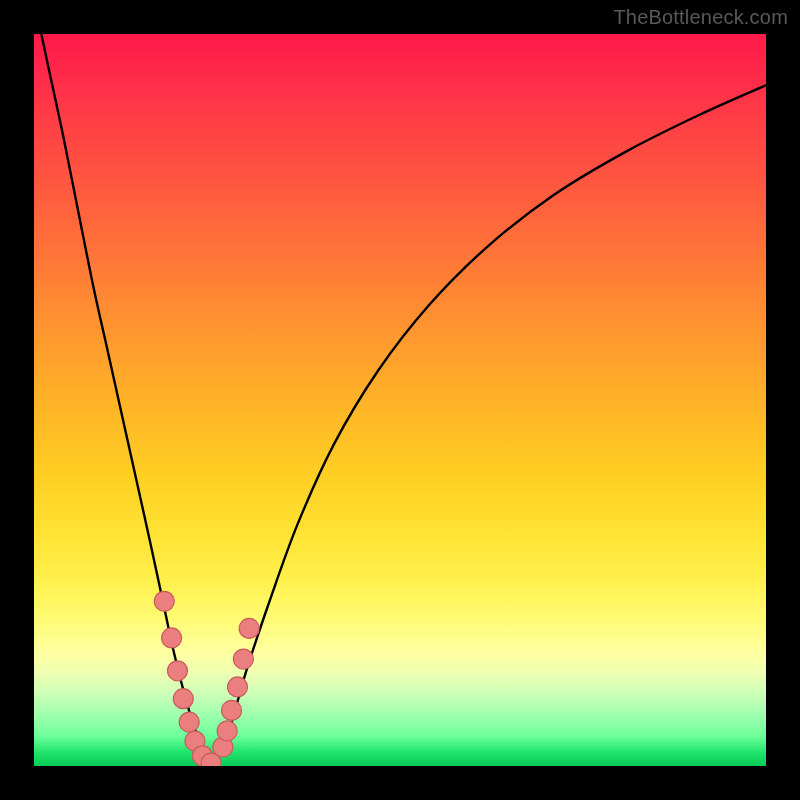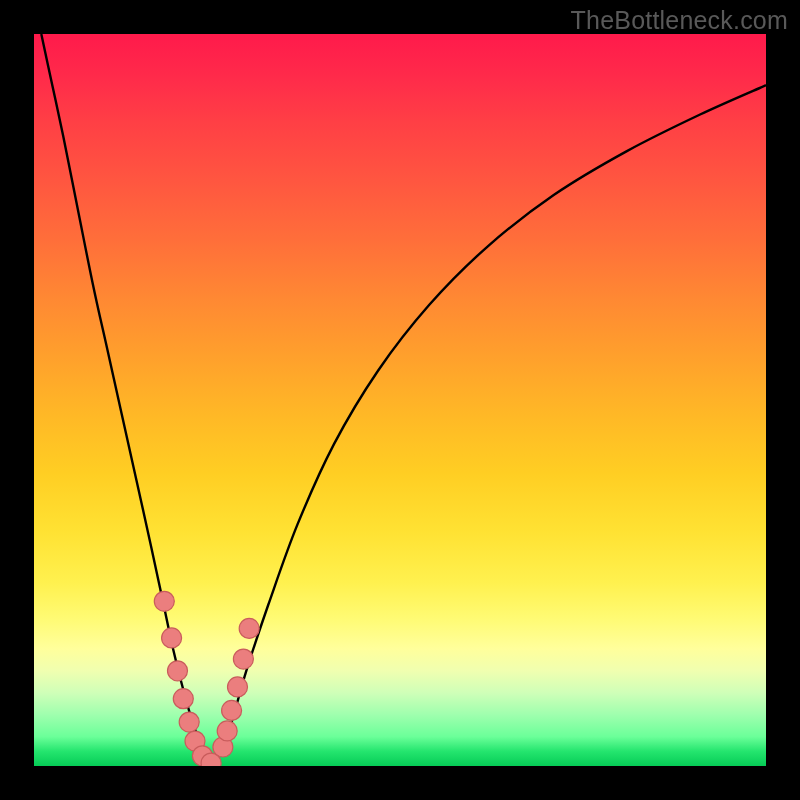--- a/index.html
+++ b/index.html
@@ -51,21 +51,21 @@
       #6bff99 96%,
       #24e56e 98%,
       #06cc56 100%
     );
   }
   .watermark {
     position: absolute;
     top: 6px;
     right: 12px;
     color: #595959;
-    font-size: 25px;
+    font-size: 20px;
     font-weight: 400;
     letter-spacing: 0.2px;
     user-select: none;
   }
   svg.curve {
     position: absolute;
     inset: 0;
   }
   .marker {
     fill: #eb7e7e;

